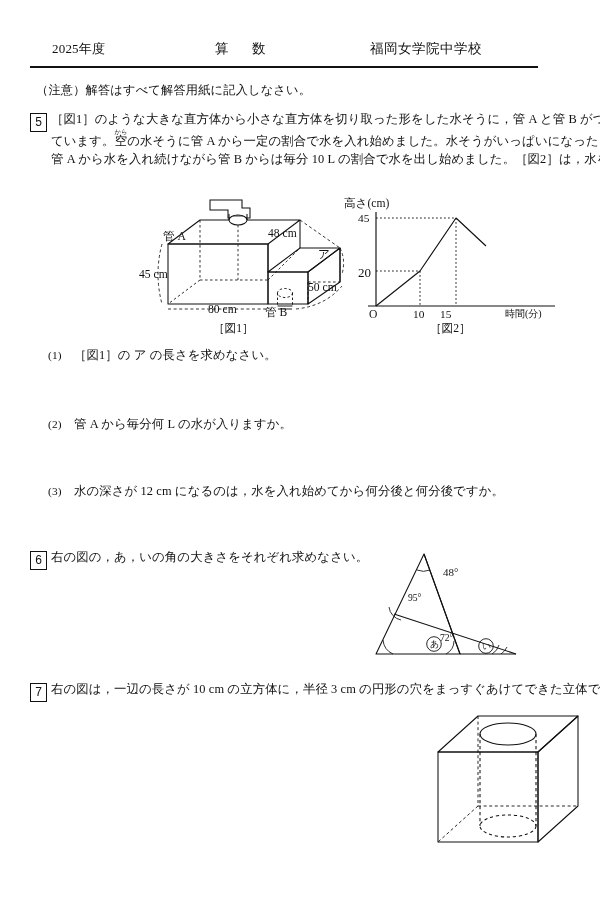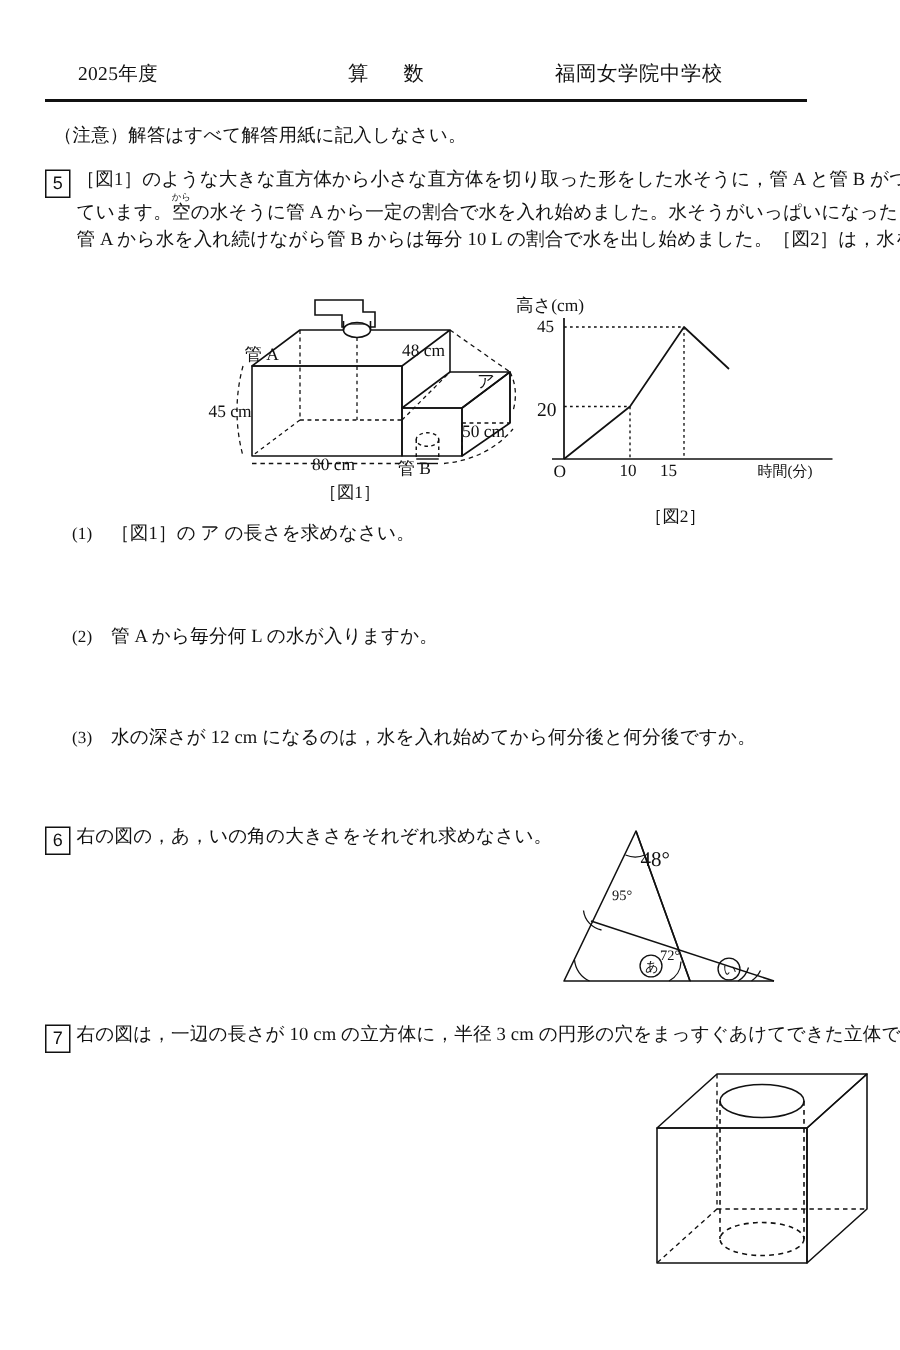--- a/index.html
+++ b/index.html
@@ -27,21 +27,21 @@
   }
   .header-year {
     position: absolute;
     left: 0;
     top: 0;
     font-size: 13px;
     letter-spacing: 0.2px;
   }
   .header-subject {
     position: absolute;
-    left: 180px;
+    left: 163px;
     top: 0;
     font-size: 13.5px;
     letter-spacing: 5px;
     font-family: Liberation Serif, serif;
   }
   .header-school {
     position: absolute;
     left: 318px;
     top: 0;
     font-size: 13.5px;
@@ -216,21 +216,21 @@
       <path d="M36,98 L80,63 L116,10 L146,38"></path>
     </g>
   </svg>
 </div>
 <div class="figlabel" style="left:358px; top:212px; font-size:11.4px;">45</div>
 <div class="figlabel" style="left:358px; top:265px; font-size:13px;">20</div>
 <div class="figlabel" style="left:369px; top:308px; font-size:11.6px;">O</div>
 <div class="figlabel" style="left:413px; top:308px; font-size:11.4px;">10</div>
 <div class="figlabel" style="left:440px; top:308px; font-size:11.4px;">15</div>
 <div class="figlabel" style="left:505px; top:307px; font-weight:normal; font-size:10px;">時間(分)</div>
-<div class="figcaption" style="left:430px; top:337px;">［図2］</div>
+<div class="figcaption" style="left:430px; top:321px;">［図2］</div>
 
 <div class="sub" style="left:48px; top:347px;">
   <span class="lbl">(1)</span><span>［図1］の ア の長さを求めなさい。</span>
 </div>
 <div class="sub" style="left:48px; top:416px;">
   <span class="lbl">(2)</span><span>管 A から毎分何 L の水が入りますか。</span>
 </div>
 <div class="sub" style="left:48px; top:483px;">
   <span class="lbl">(3)</span><span>水の深さが 12 cm になるのは，水を入れ始めてから何分後と何分後ですか。</span>
 </div>
@@ -261,21 +261,21 @@
       <path d="M124,104 A15,15 0 0 0 131,95"></path>
       <path d="M133,104 A18,18 0 0 0 139,97"></path>
     </g>
 
     <g fill="none" stroke="#111" stroke-width="0.9">
       <circle cx="66" cy="94" r="7.3"></circle>
       <circle cx="118" cy="96" r="7.3"></circle>
     </g>
   </svg>
 </div>
-<div class="figlabel" style="left:427px; top:566px; font-size:14px;">48°</div>
+<div class="figlabel" style="left:443px; top:566px; font-size:11px;">48°</div>
 <div class="figlabel" style="left:408px; top:592px; font-size:9.6px;">95°</div>
 <div class="figlabel" style="left:392px; top:632px; font-size:9.6px;margin-left:48px;">72°</div>
 <div class="figlabel" style="left:430px; top:638px; font-size:9px;">あ</div>
 <div class="figlabel" style="left:482px; top:640px; font-size:9px;">い</div>
 
 <div class="qnum" style="left:30px; top:683px;">7</div>
 <div class="qtext" style="left:51px; top:681px; width:505px;">
   <div>右の図は，一辺の長さが 10 cm の立方体に，半径 3 cm の円形の穴をまっすぐあけてできた立体です。</div>
 </div>
 

